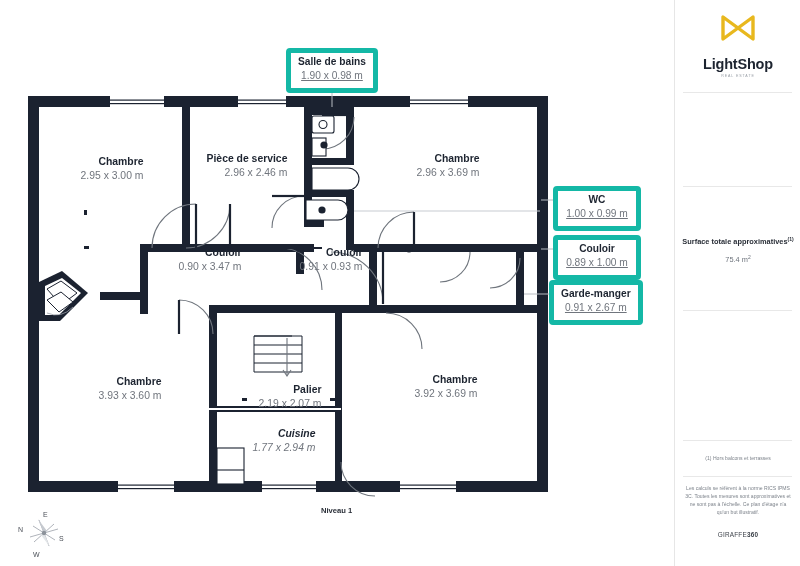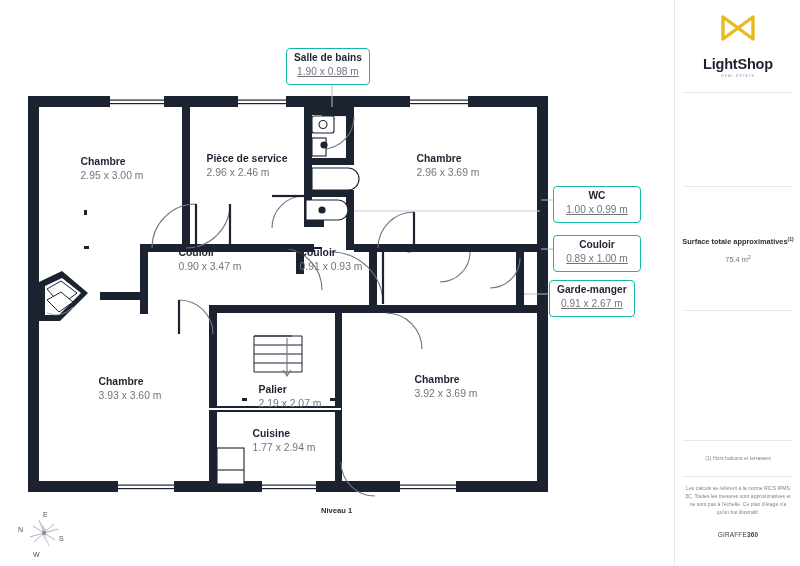--- a/index.html
+++ b/index.html
@@ -83,36 +83,36 @@
   }
   #brand b { font-weight: bold; }
 
   
   #plan { position: absolute; left: 0; top: 0; width: 674px; height: 566px; }
   #plan svg { display: block; }
 
   
   .rlabel {
     position: absolute;
-    text-align: left;
+    text-align: right;
     white-space: nowrap;
     transform: translateX(-50%);
   }
   .rname {
     font-size: 10.4px; font-weight: bold; color: #1d2430;
     line-height: 1.25;
   }
   .rdim {
     font-size: 10.4px; color: #70757d; line-height: 1.45;
   }
 
   
   .callout {
     position: absolute;
-    border: 1px solid #14b8a6;
+    border: 5px solid #14b8a6;
     border-radius: 4px;
     background: #ffffff;
     padding: 3px 7px 4px 7px;
     text-align: center;
     white-space: nowrap;
   }
   .callout .rname { font-size: 10.2px; }
   .callout .rdim  { font-size: 10.2px; text-decoration: underline; }
 
   #level-label {
@@ -348,21 +348,21 @@
     <div class="rlabel" style="left:130px; top:375px;">
       <div class="rname">Chambre</div>
       <div class="rdim">3.93 x 3.60 m</div>
     </div>
 
     <div class="rlabel" style="left:290px; top:366px;margin-top:17px;">
       <div class="rname">Palier</div>
       <div class="rdim">2.19 x 2.07 m</div>
     </div>
 
-    <div class="rlabel" style="left:284px; top:427px;">
+    <div class="rlabel" style="left:284px; top:427px;font-style:italic;">
       <div class="rname">Cuisine</div>
       <div class="rdim">1.77 x 2.94 m</div>
     </div>
 
     <div class="rlabel" style="left:446px; top:373px;">
       <div class="rname">Chambre</div>
       <div class="rdim">3.92 x 3.69 m</div>
     </div>
 
     <div class="callout" style="left:286px; top:48px;">

